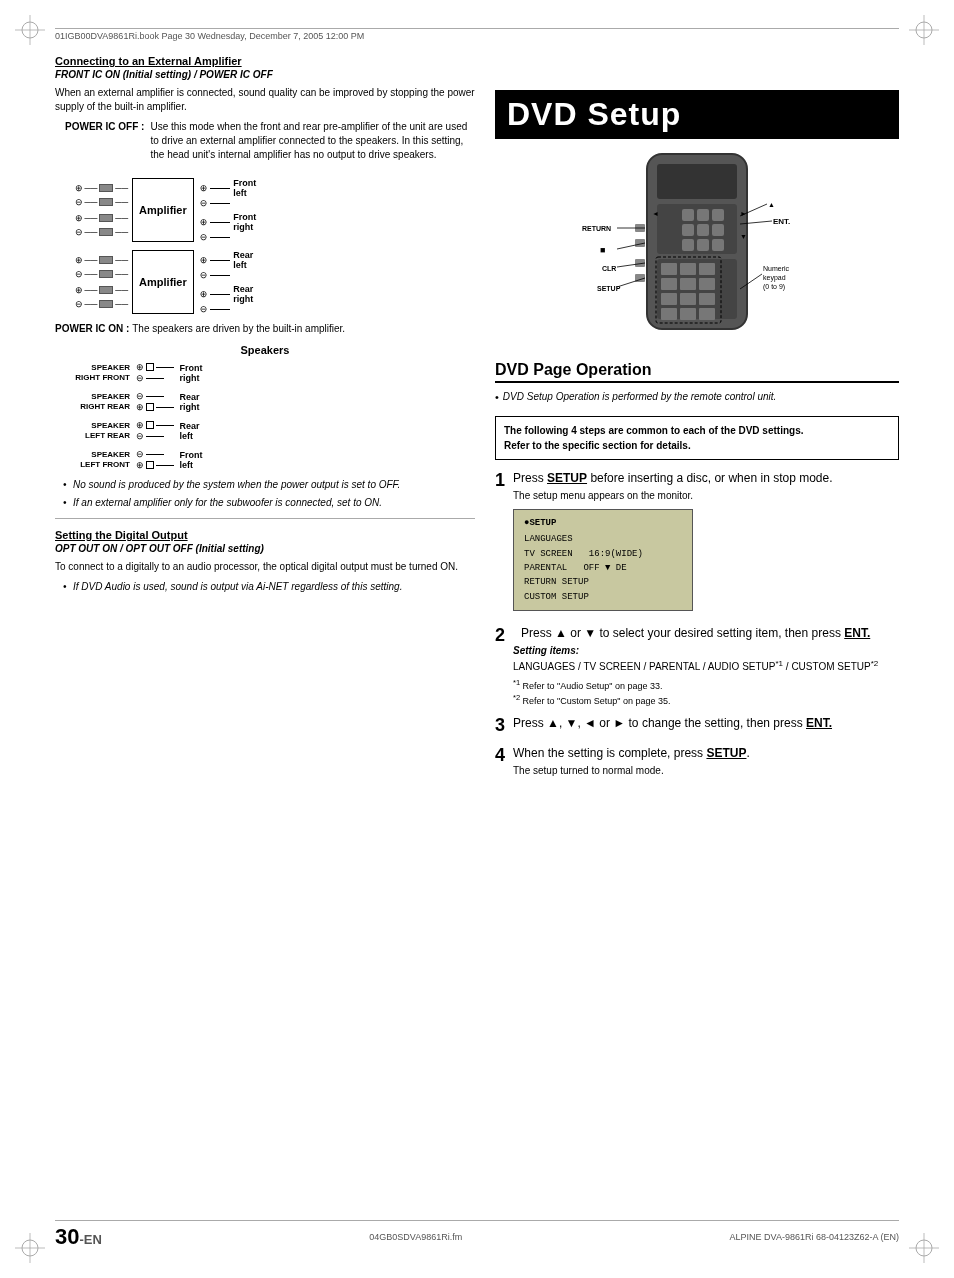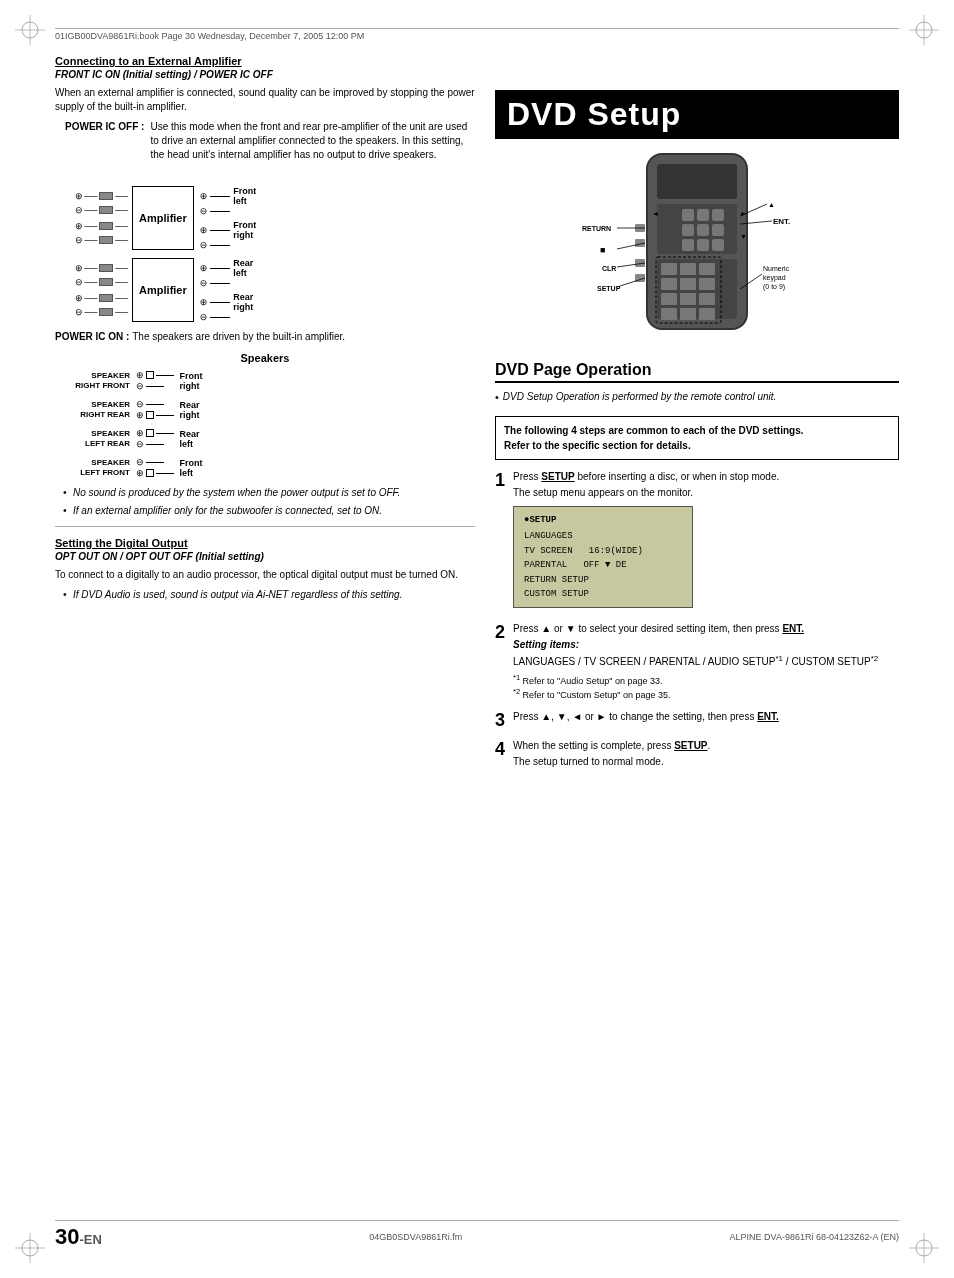--- a/index.html
+++ b/index.html
@@ -216,23 +216,24 @@
       flex-shrink: 0;
       line-height: 1.2;
     }
 
     .step-content {
       font-size: 10px;
       line-height: 1.4;
     }
 
     .step-content .main-instruction {
-      font-size: 10px;
+      font-size: 12px;
       font-weight: normal;
       margin-bottom: 2px;
+      text-align: center;
     }
 
     .step-content .sub-note {
       font-size: 10px;
       margin-bottom: 4px;
     }
 
     
     .setup-screen {
       background: #c8c8a0;
@@ -321,21 +322,21 @@
 
     <div>
       <div class="section-heading">Connecting to an External Amplifier</div>
       <div class="section-subheading">FRONT IC ON (Initial setting) / POWER IC OFF</div>
       <div class="body-text">When an external amplifier is connected, sound quality can be improved by stopping the power supply of the built-in amplifier.</div>
 
       <div style="display:flex; gap:6px; margin-bottom:8px; margin-left:10px;">
         <div style="flex-shrink:0;">
           <span class="bold-label">POWER IC OFF :</span>
         </div>
-        <div class="body-text" style="margin-bottom:16px;">Use this mode when the front and rear pre-amplifier of the unit are used to drive an external amplifier connected to the speakers. In this setting, the head unit's internal amplifier has no output to drive speakers.</div>
+        <div class="body-text" style="margin-bottom:8px;">Use this mode when the front and rear pre-amplifier of the unit are used to drive an external amplifier connected to the speakers. In this setting, the head unit's internal amplifier has no output to drive speakers.</div>
       </div>
 
       <div class="diagram-area">
         <div style="display:flex; align-items:stretch; gap:0; margin-bottom:8px;">
 
           <div style="display:flex; flex-direction:column; justify-content:center; gap:4px; margin-right:4px;">
 
             <div style="display:flex; align-items:center; gap:2px; font-size:9px;">
               <span>⊕</span>
                 <span style="font-size:9px;">──</span>

